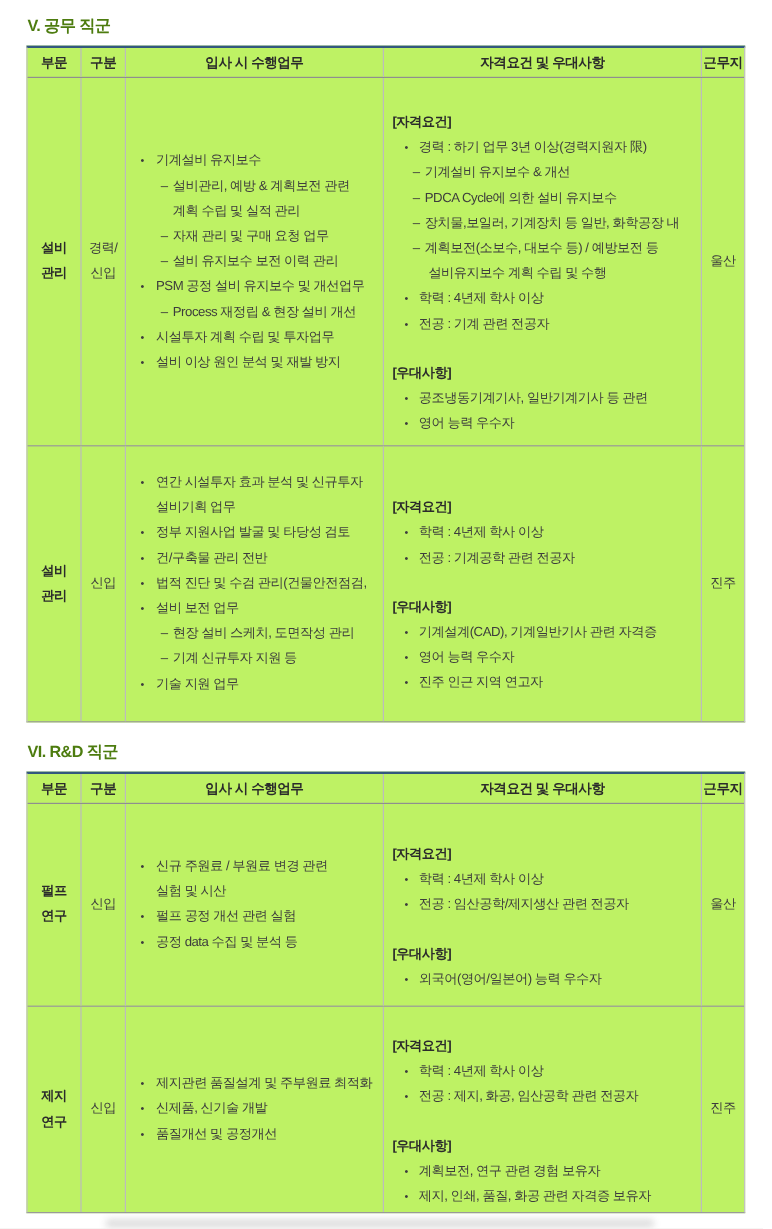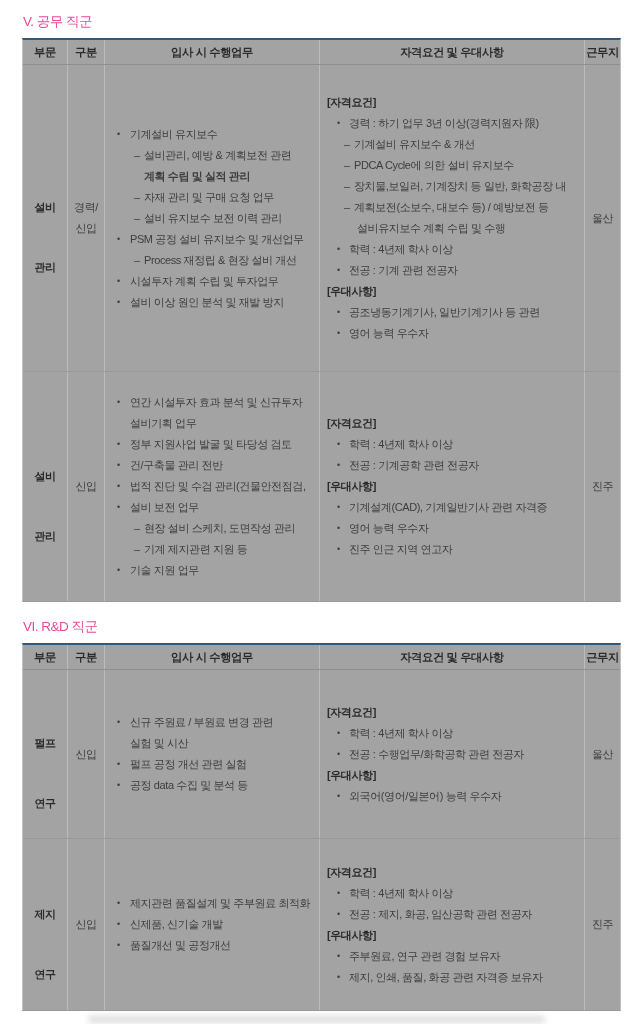--- a/index.html
+++ b/index.html
@@ -5,52 +5,52 @@
   html,body{margin:0;padding:0;background:#e9e9e9;}
   .page{
     width:643px;height:1024px;background:#ffffff;
     box-sizing:border-box;padding:13px 22px 0 22px;
     position:relative;overflow:hidden;
     font-family:"Liberation Sans","DejaVu Sans",sans-serif;
     color:#3d3d3d;font-size:11px;letter-spacing:-0.4px;
   }
   .section{margin:0 0 14px 0;}
   .sec-title{
-    font-weight:normal;font-size:13.5px;color:#ec4899;
+    font-weight:bold;font-size:13.5px;color:#4d7c0f;
     margin:0 0 7px 1px;letter-spacing:-0.5px;
   }
   .tbl{
     border-left:1px solid #c2c2c2;border-right:1px solid #c2c2c2;
     border-top:2.5px solid #33587e;border-bottom:1px solid #9a9a9a;
-    background:#a3a3a3;
+    background:#bef264;
   }
   .trow{display:grid;grid-template-columns:45px 37px 215px 265px 1fr;}
   .thead{border-bottom:1px solid #8f8f8f;}
   .thead .cell{
     font-weight:bold;color:#2b2b2b;font-size:11.3px;
     padding:5px 0 4px 0;display:flex;align-items:center;justify-content:center;
   }
   .body-row + .body-row{border-top:1px solid #9a9a9a;}
   .cell{border-right:1px solid #bcbcbc;box-sizing:border-box;min-width:0;}
   .cell:last-child{border-right:none;}
   .ccell{display:flex;flex-direction:column;align-items:center;justify-content:center;text-align:center;}
   .tcell{display:flex;align-items:center;overflow:hidden;}
-  .division-cell div{font-weight:bold;color:#2b2b2b;line-height:21px;margin-top:39px;}
+  .division-cell div{font-weight:bold;color:#2b2b2b;line-height:21px;}
   .category-cell div,.location-cell div{line-height:21px;}
   .lines{width:100%;}
   .line{position:relative;line-height:21px;white-space:nowrap;}
   .line .mk{position:absolute;top:0;color:#3d3d3d;}
   
-  .line.h{font-weight:bold;color:#2b2b2b;}
+  .line.h{font-weight:bold;color:#2b2b2b;margin-top:20px;}
   .duties-cell .line.b{padding-left:25px;}
   .duties-cell .line.b .mk{left:12px;font-size:9px;}
   .duties-cell .line.bc{padding-left:25px;}
   .duties-cell .line.s{padding-left:39px;}
   .duties-cell .line.s .mk{left:29px;}
-  .duties-cell .line.sc{padding-left:39px;font-weight:bold;}
+  .duties-cell .line.sc{padding-left:39px;}
   
   .quals-cell .line.h{padding-left:7px;}
   .quals-cell .line.b{padding-left:29px;}
   .quals-cell .line.b .mk{left:17px;font-size:9px;}
   .quals-cell .line.bc{padding-left:29px;}
   .quals-cell .line.s{padding-left:34px;}
   .quals-cell .line.s .mk{left:24px;}
   .quals-cell .line.sc{padding-left:37px;}
   
   .sec-0 .body-row.r-0{min-height:306px;}
@@ -130,21 +130,21 @@
             </div>
             <div class="cell tcell duties-cell">
               <div class="lines">
                 <div class="line b"><span class="mk">•</span><span class="tx">연간 시설투자 효과 분석 및 신규투자</span></div>
                 <div class="line bc"><span class="tx">설비기획 업무</span></div>
                 <div class="line b"><span class="mk">•</span><span class="tx">정부 지원사업 발굴 및 타당성 검토</span></div>
                 <div class="line b"><span class="mk">•</span><span class="tx">건/구축물 관리 전반</span></div>
                 <div class="line b"><span class="mk">•</span><span class="tx">법적 진단 및 수검 관리(건물안전점검,</span></div>
                 <div class="line b"><span class="mk">•</span><span class="tx">설비 보전 업무</span></div>
                 <div class="line s"><span class="mk">–</span><span class="tx">현장 설비 스케치, 도면작성 관리</span></div>
-                <div class="line s"><span class="mk">–</span><span class="tx">기계 제지관련 지원 등</span></div>
+                <div class="line s"><span class="mk">–</span><span class="tx">기계 신규투자 지원 등</span></div>
                 <div class="line b"><span class="mk">•</span><span class="tx">기술 지원 업무</span></div>
               </div>
             </div>
             <div class="cell tcell quals-cell">
               <div class="lines">
                 <div class="line h"><span class="tx">[자격요건]</span></div>
                 <div class="line b"><span class="mk">•</span><span class="tx">학력 : 4년제 학사 이상</span></div>
                 <div class="line b"><span class="mk">•</span><span class="tx">전공 : 기계공학 관련 전공자</span></div>
                 <div class="line h"><span class="tx">[우대사항]</span></div>
                 <div class="line b"><span class="mk">•</span><span class="tx">기계설계(CAD), 기계일반기사 관련 자격증</span></div>
@@ -181,21 +181,21 @@
                 <div class="line b"><span class="mk">•</span><span class="tx">신규 주원료 / 부원료 변경 관련</span></div>
                 <div class="line bc"><span class="tx">실험 및 시산</span></div>
                 <div class="line b"><span class="mk">•</span><span class="tx">펄프 공정 개선 관련 실험</span></div>
                 <div class="line b"><span class="mk">•</span><span class="tx">공정 data 수집 및 분석 등</span></div>
               </div>
             </div>
             <div class="cell tcell quals-cell">
               <div class="lines">
                 <div class="line h"><span class="tx">[자격요건]</span></div>
                 <div class="line b"><span class="mk">•</span><span class="tx">학력 : 4년제 학사 이상</span></div>
-                <div class="line b"><span class="mk">•</span><span class="tx">전공 : 수행업무/화학공학 관련 전공자</span></div>
+                <div class="line b"><span class="mk">•</span><span class="tx">전공 : 임산공학/제지생산 관련 전공자</span></div>
                 <div class="line h"><span class="tx">[우대사항]</span></div>
                 <div class="line b"><span class="mk">•</span><span class="tx">외국어(영어/일본어) 능력 우수자</span></div>
               </div>
             </div>
             <div class="cell ccell location-cell">
               <div>울산</div>
             </div>
           </div>
           <div class="trow body-row r-1">
             <div class="cell ccell division-cell">
@@ -211,21 +211,21 @@
                 <div class="line b"><span class="mk">•</span><span class="tx">신제품, 신기술 개발</span></div>
                 <div class="line b"><span class="mk">•</span><span class="tx">품질개선 및 공정개선</span></div>
               </div>
             </div>
             <div class="cell tcell quals-cell">
               <div class="lines">
                 <div class="line h"><span class="tx">[자격요건]</span></div>
                 <div class="line b"><span class="mk">•</span><span class="tx">학력 : 4년제 학사 이상</span></div>
                 <div class="line b"><span class="mk">•</span><span class="tx">전공 : 제지, 화공, 임산공학 관련 전공자</span></div>
                 <div class="line h"><span class="tx">[우대사항]</span></div>
-                <div class="line b"><span class="mk">•</span><span class="tx">주부원료, 연구 관련 경험 보유자</span></div>
+                <div class="line b"><span class="mk">•</span><span class="tx">계획보전, 연구 관련 경험 보유자</span></div>
                 <div class="line b"><span class="mk">•</span><span class="tx">제지, 인쇄, 품질, 화공 관련 자격증 보유자</span></div>
               </div>
             </div>
             <div class="cell ccell location-cell">
               <div>진주</div>
             </div>
           </div>
         </div>
       </div>
     </div>

